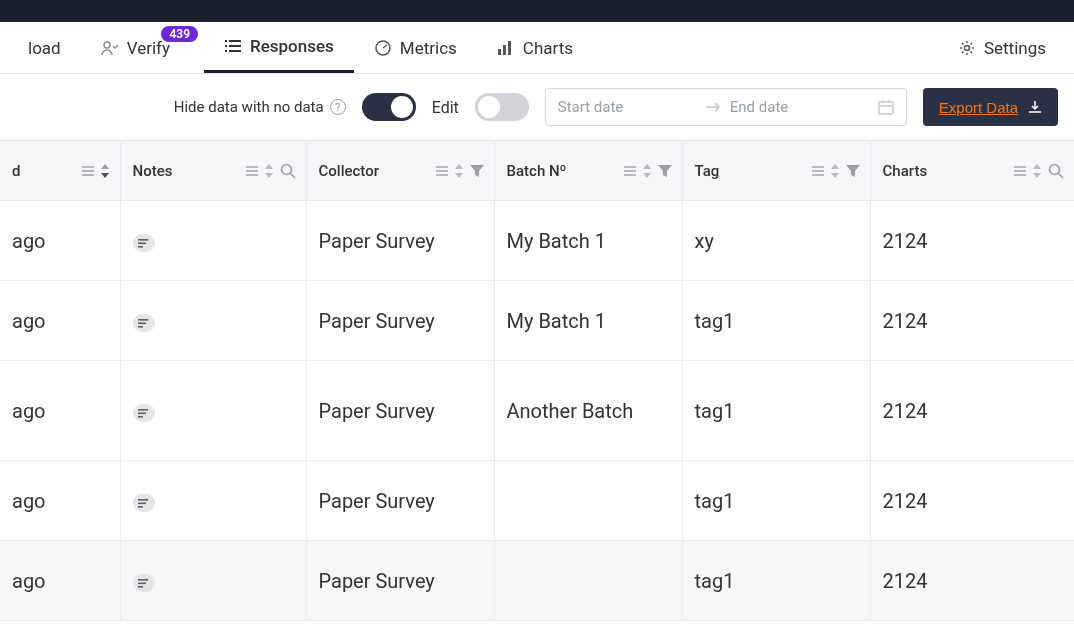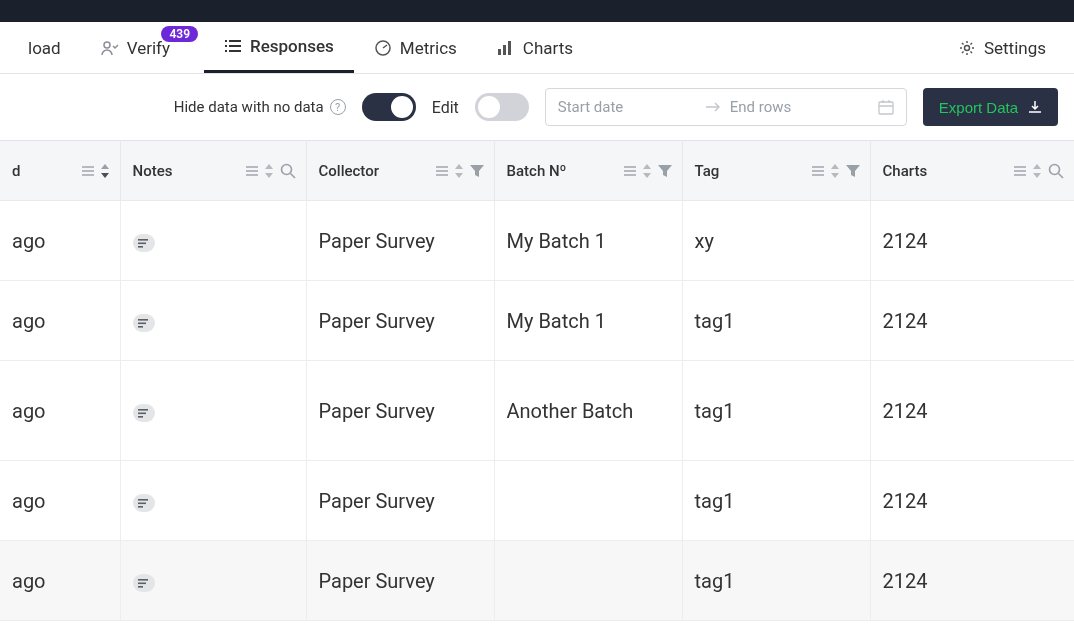--- a/index.html
+++ b/index.html
@@ -15,21 +15,21 @@
   .hide-label { font-size:15px; color:#333; display:flex; align-items:center; gap:6px; }
   .toggle { width:54px; height:28px; border-radius:14px; position:relative; }
   .toggle.on { background:#2a3144; }
   .toggle.off { background:#d1d3d8; }
   .toggle .knob { width:22px; height:22px; border-radius:50%; background:#fff; position:absolute; top:3px; }
   .toggle.on .knob { right:3px; }
   .toggle.off .knob { left:3px; }
   .edit-label { font-size:16px; color:#333; }
   .daterange { display:flex; align-items:center; gap:10px; border:1px solid #d6d8dc; border-radius:4px; padding:6px 12px; width:362px; height:38px; color:#9aa0a8; font-size:15px; }
   .daterange .dfield { flex:1; color:#9aa0a8; }
-  .export-btn { background:#2a3144; color:#22c55e; border:none; border-radius:4px; padding:4px 16px; font-size:15px; display:flex; align-items:center; gap:10px; cursor:pointer; height:38px; }
+  .export-btn { background:#2a3144; color:#f97316; border:none; border-radius:4px; padding:4px 16px; font-size:15px; display:flex; align-items:center; gap:10px; cursor:pointer; height:38px;text-decoration:underline; }
   .table-wrap { overflow:hidden; }
   table { border-collapse:collapse; width:100%; table-layout:fixed; }
   thead th { background:#f5f6f8; border-top:1px solid #e2e3e6; border-bottom:1px solid #e8e9ec; border-right:1px solid #e8e9ec; text-align:left; font-weight:500; font-size:15px; color:#333; padding:0 12px; height:60px; position:relative; }
   thead th .th-ctrls { position:absolute; right:10px; top:50%; transform:translateY(-50%); display:flex; gap:6px; align-items:center; color:#9aa0a8; }
   tbody td { border-bottom:1px solid #eceded; border-right:1px solid #eceded; padding:0 12px; height:80px; font-size:20px; color:#333; vertical-align:middle; }
   tbody tr.tall td { height:100px; }
   tbody tr.alt td { background:#f7f7f8; }
   .note-chip { width:22px; height:18px; background:#e4e5e7; border-radius:9px; display:inline-flex; align-items:center; justify-content:center; color:#5a5f68; }
   .col-first { width:120px; }
   .col-notes { width:186px; }
@@ -116,21 +116,21 @@
   <div class="toggle off">
       <div class="knob"></div>
     </div>
   <div class="daterange">
     <span class="dfield">Start date</span>
     <span style="color:#c4c7cc;">
       <svg width="14" height="10" viewBox="0 0 14 10">
           <path d="M0 5h12M9 1l4 4-4 4" fill="none" stroke="#c4c7cc" stroke-width="1.5"></path>
         </svg>
     </span>
-    <span class="dfield">End rows</span>
+    <span class="dfield">End date</span>
     <span>
       <svg width="16" height="16" viewBox="0 0 16 16">
           <rect x="1" y="3" width="14" height="12" rx="1" fill="none" stroke="#c4c7cc" stroke-width="1.3"></rect>
           <path d="M1 7h14M5 1v3M11 1v3" stroke="#c4c7cc" stroke-width="1.3"></path>
         </svg>
     </span>
   </div>
   <button class="export-btn">
     <span>Export Data</span>
     <span>

